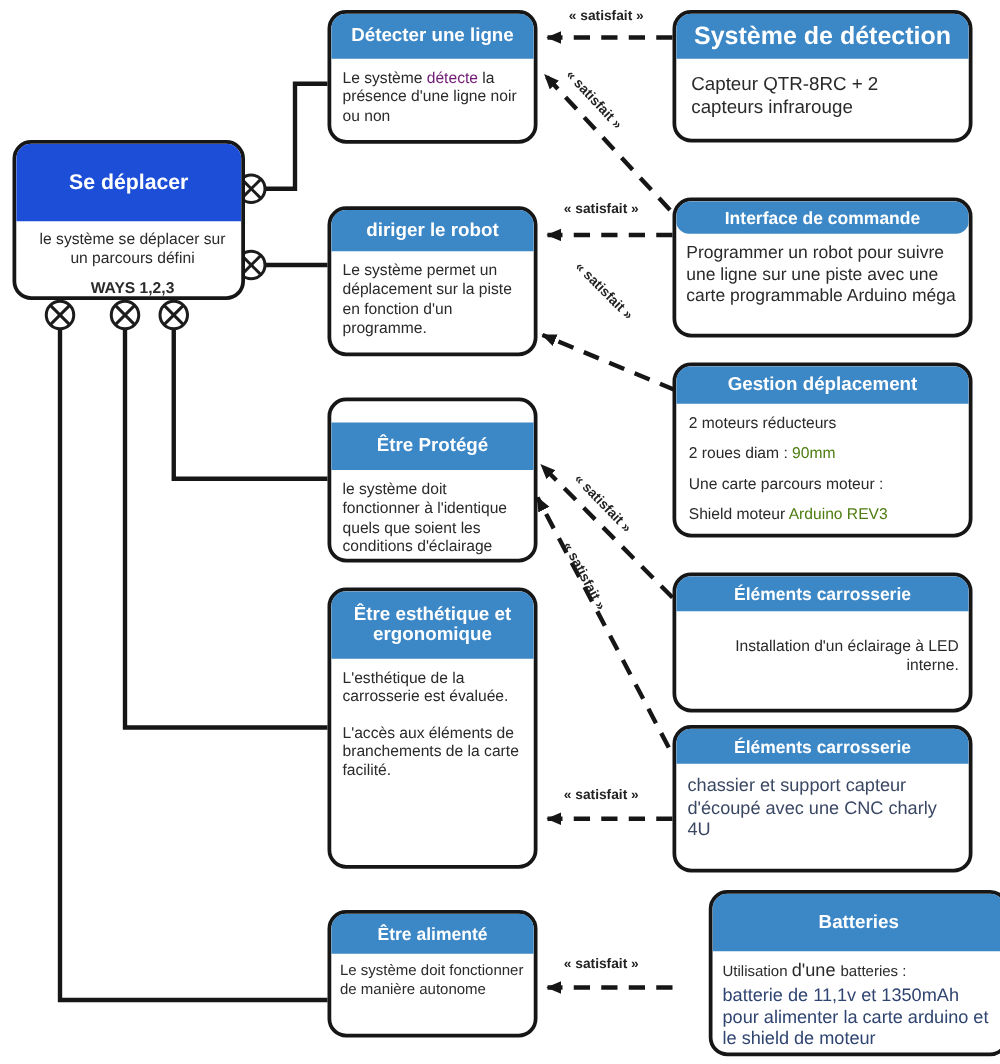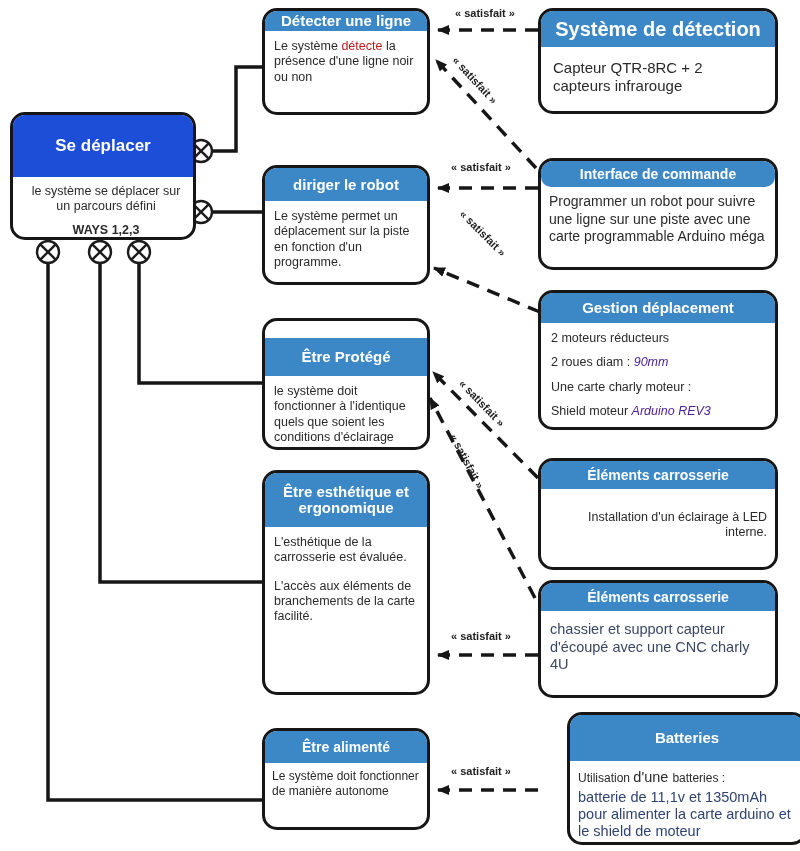--- a/index.html
+++ b/index.html
@@ -12,35 +12,35 @@
     position:absolute;background:#fff;border:3px solid #161616;border-radius:15px;
     box-sizing:border-box;overflow:hidden;
   }
   .hdr{
     color:#fff;font-weight:bold;text-align:center;
     display:flex;align-items:center;justify-content:center;
     background:#3c87c6;line-height:1.05;
   }
   .hdr.red{background:#1d4ed8;}
   .bdy{color:#2a2a2a;line-height:1.22;}
-  .accent-red{color:#b91c1c;margin-top:12px;}
-  .accent-blue{color:#4c1d95;font-style:italic;}
+  .accent-red{color:#701a75;margin-top:12px;}
+  .accent-blue{color:#4d7c0f;}
   .blue-text{color:#2f4470;}
   .sat{
     position:absolute;font-size:11px;font-weight:bold;color:#222;
     width:104px;text-align:center;white-space:nowrap;letter-spacing:0px;
   }
   
   #root{left:10px;top:112px;width:186px;height:128px;}
   #root .hdr{height:62px;font-size:17px;}
   #root .bdy{font-size:12.5px;text-align:center;padding:7px 6px 0 12px;}
   #root .ways{font-weight:bold;margin-top:8px;font-size:12.5px;}
   
   .req{left:262px;width:168px;}
-  #req1{top:8px;height:107px;}   #req1 .hdr{height:20px;font-size:15px;}
+  #req1{top:8px;height:107px;}   #req1 .hdr{height:36px;font-size:15px;}
   #req2{top:165px;height:120px;} #req2 .hdr{height:33px;font-size:15px;}
   #req3{top:318px;height:132px;} #req3 .hdr{height:38px;font-size:15px;margin-top:17px;}
   #req4{top:470px;height:225px;} #req4 .hdr{height:54px;font-size:15px;}
   #req5{top:728px;height:102px;} #req5 .hdr{height:32px;font-size:14px;}
   .req .bdy{font-size:12.5px;padding:8px 9px;}
   #req4 .bdy div{margin-bottom:13px;}
   #req5 .bdy{font-size:12px;padding:6px 7px;}
   
   .sol{left:538px;width:240px;}
   #sol1{top:8px;height:106px;}   #sol1 .hdr{height:36px;font-size:20px;}
@@ -172,21 +172,21 @@
   <div class="node sol" id="sol2">
     <div class="hdr">Interface de commande</div>
     <div class="bdy">Programmer un robot pour suivre une ligne sur une piste avec une carte programmable Arduino méga</div>
   </div>
 
   <div class="node sol" id="sol3">
     <div class="hdr">Gestion déplacement</div>
     <div class="bdy">
       <div class="line">2 moteurs réducteurs</div>
       <div class="line"><span>2 roues diam : </span><span class="accent-blue">90mm</span></div>
-      <div class="line">Une carte charly moteur :</div>
+      <div class="line">Une carte parcours moteur :</div>
       <div class="line"><span>Shield moteur </span><span class="accent-blue">Arduino REV3</span></div>
     </div>
   </div>
 
   <div class="node sol" id="sol4">
     <div class="hdr">Éléments carrosserie</div>
     <div class="bdy">Installation d'un éclairage à LED interne.</div>
   </div>
 
   <div class="node sol" id="sol5">

